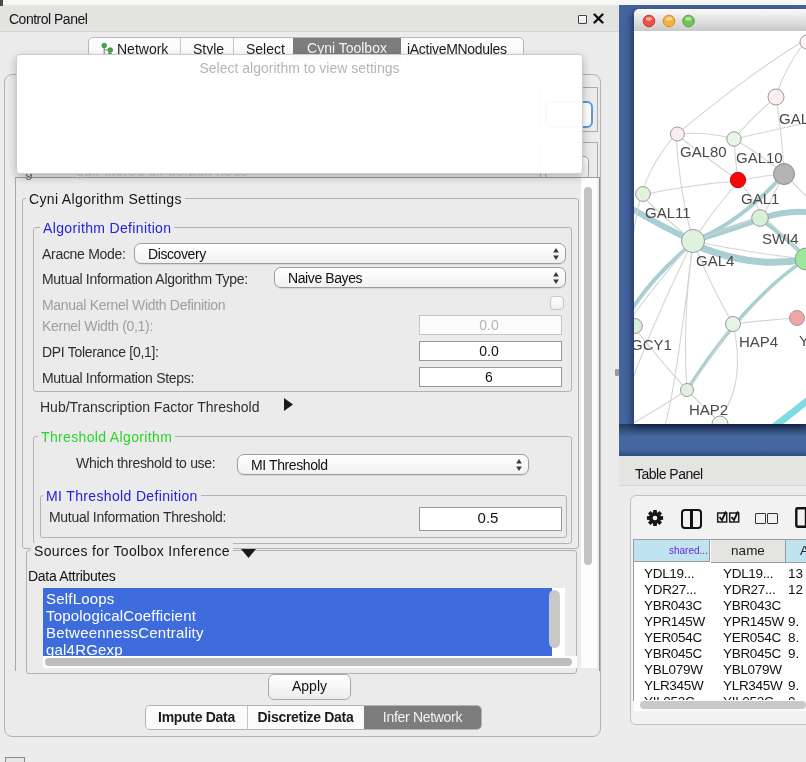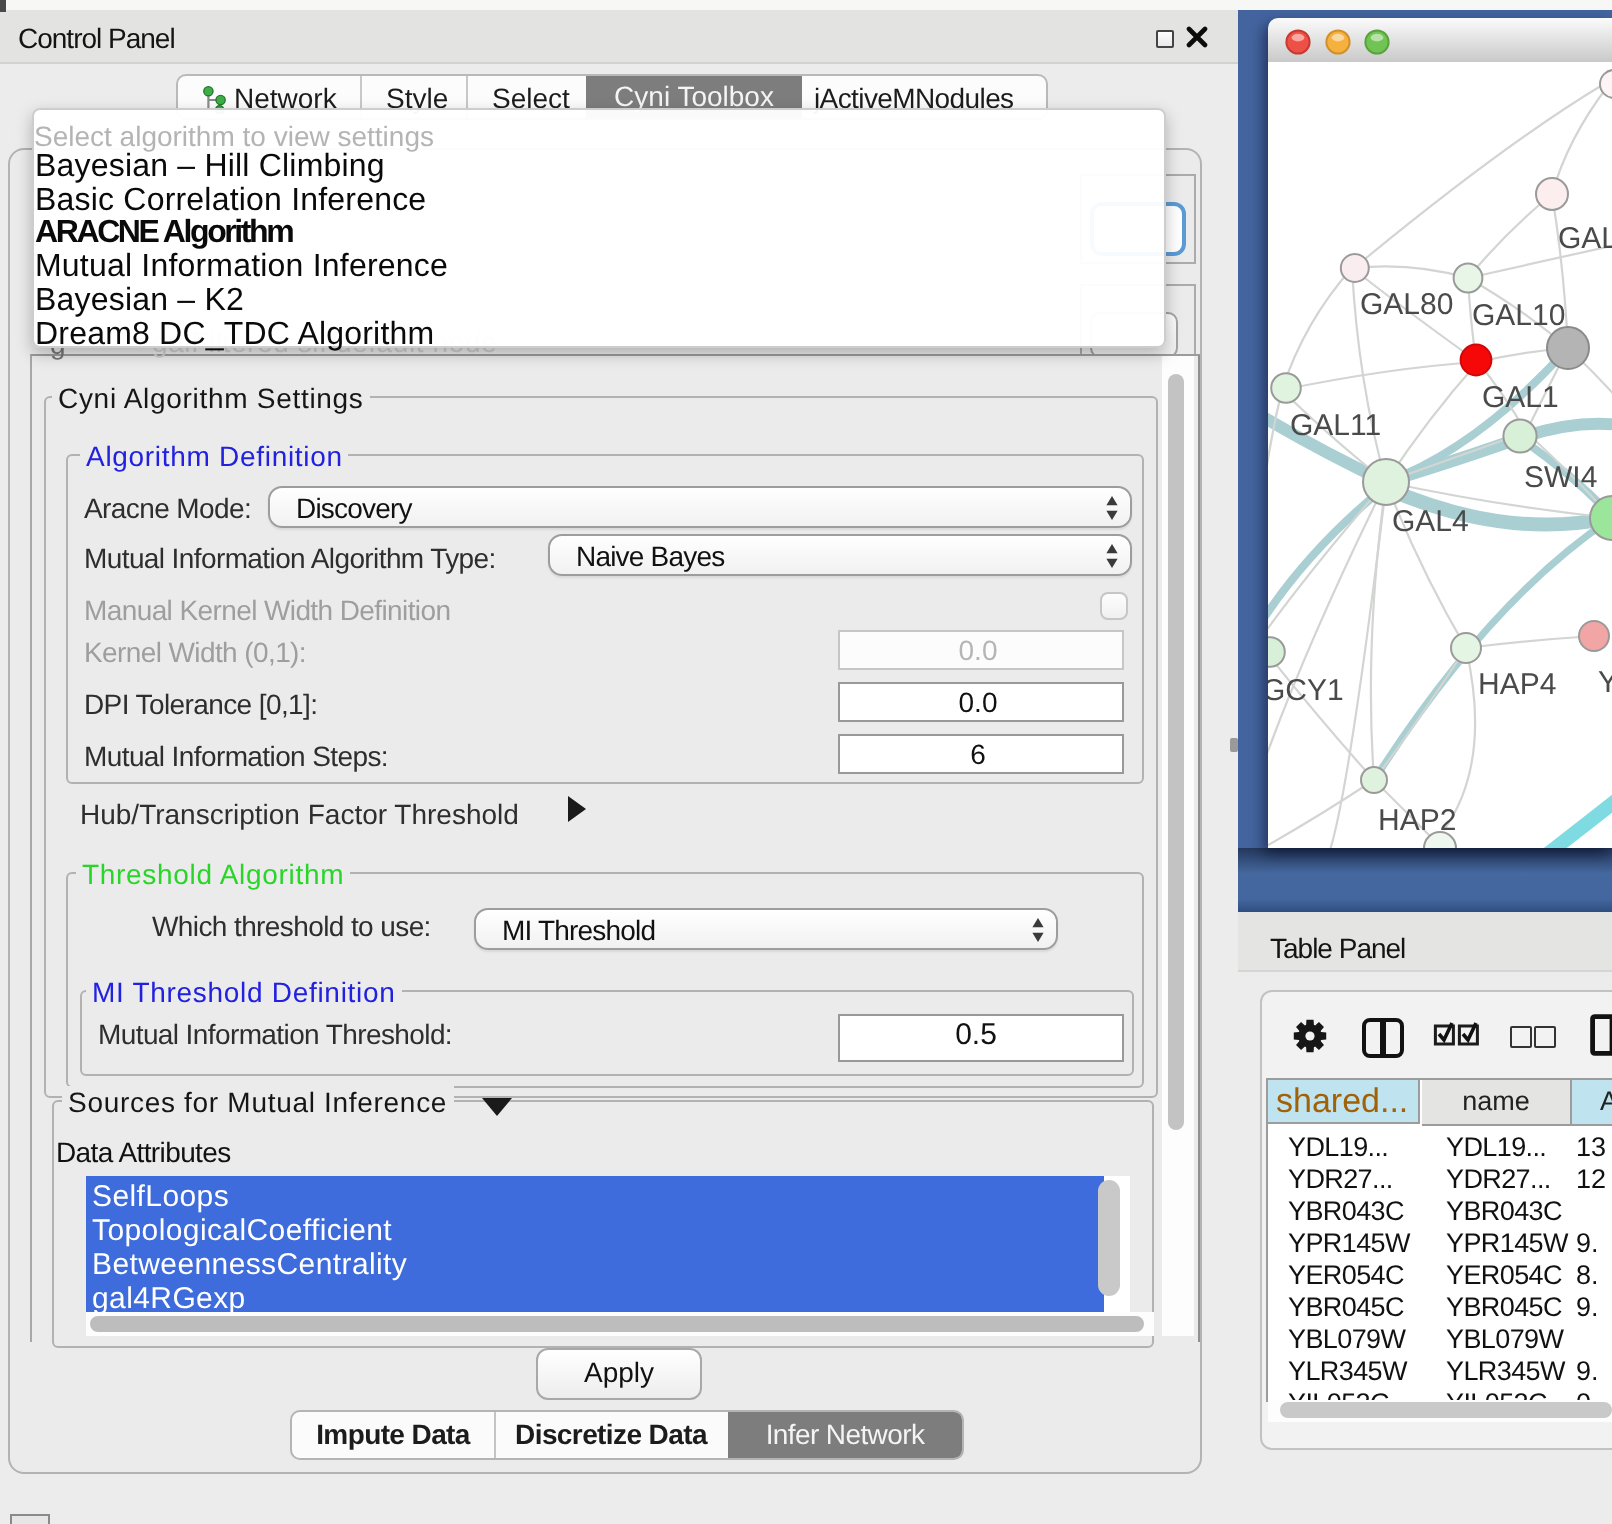--- a/index.html
+++ b/index.html
@@ -93,21 +93,21 @@
       <path d="M3 12 L0.2 7.4 H5.8 Z" fill="#3a3a3a"></path>
     </svg>
   </div>
 
 <div class="grp" style="left:40px;top:495px;width:525px;height:41px"></div>
 <div class="grpt" style="left:43px;top:488px;color:#2121df">MI Threshold Definition</div>
 <div class="lbl" style="left:49px;top:509px">Mutual Information Threshold:</div>
 <div class="fld" style="left:419px;top:507px;width:136px;height:21px;padding:1px 5px 0 0;font-size:15px">0.5</div>
 
 <div class="grp" style="left:26px;top:550px;width:549px;height:122px"></div>
-<div class="grpt" style="left:31px;top:543px;color:#161616">Sources for Mutual Inference</div>
+<div class="grpt" style="left:31px;top:543px;color:#161616">Sources for Toolbox Inference</div>
 <svg class="abs" style="left:241px;top:548px" width="15" height="10" viewBox="0 0 15 10">
     <path d="M0 1 L15 1 L7.5 10 Z" fill="#1a1a1a"></path>
   </svg>
 <div class="lbl" style="left:28px;top:568px;color:#111">Data Attributes</div>
 <div class="abs" style="left:43px;top:588px;width:522px;height:68px;background:#fff"></div>
 <div class="abs" style="left:43px;top:588px;width:509px;height:68px;background:#3e6cdd"></div>
 <div class="abs" style="left:46px;top:589.5px;width:500px;font-size:15px;color:#fff;line-height:17px;letter-spacing:0.2px">SelfLoops<br>TopologicalCoefficient<br>BetweennessCentrality<br>gal4RGexp</div>
 <div class="abs" style="left:549px;top:590px;width:11px;height:58px;background:#c9c9c9;border-radius:6px"></div>
 
 <div class="abs" style="left:43px;top:656px;width:534px;height:12px;background:#fdfdfd"></div>
@@ -133,22 +133,21 @@
   <div class="abs" style="left:318px;top:2.5px;letter-spacing:-0.3px">jActiveMNodules</div>
   <svg class="abs" style="left:11.5px;top:3.5px" width="13" height="15" viewBox="0 0 13 15">
     <path d="M3.2 4 L3.2 12.5 M3.2 8 L9 8 M3.2 12.5 L9 12.5" stroke="#8a8a8a" stroke-width="1.1" fill="none"></path>
     <circle cx="3.2" cy="3.6" r="2.3" fill="#3fae49" stroke="#237b2d" stroke-width="0.7"></circle>
     <circle cx="9.3" cy="8" r="2.3" fill="#3fae49" stroke="#237b2d" stroke-width="0.7"></circle>
     <circle cx="8.8" cy="13" r="2.1" fill="#3fae49" stroke="#237b2d" stroke-width="0.7"></circle>
   </svg>
 </div>
 
 <div class="abs" style="left:16px;top:54px;width:565px;height:118px;background:rgba(255,255,255,0.96);border:1px solid #cdcdcd;border-radius:4px;box-shadow:0 3px 8px rgba(0,0,0,0.25)">
-  <div class="abs" style="left:0;top:5px;width:565px;text-align:left;font-size:14px;color:#b4b4b4">Select algorithm to view settings</div>
-  <div class="abs" style="left:0.5px;top:21px;font-size:16px;color:#0a0a0a;line-height:16.7px;letter-spacing:0.1px">Bayesian – Hill Climbing<br>Basic Correlation Inference<br><span class="b" style="letter-spacing:-1.2px">ARACNE Algorithm</span><br>Mutual Information Inference<br>Bayesian – K2<br>Dream8 DC_TDC Algorithm</div>
+  <div class="abs" style="left:0;top:5px;width:565px;text-align:center;font-size:14px;color:#b4b4b4">Select algorithm to view settings</div>
 </div>
 
 <div class="abs" style="left:619px;top:0;width:187px;height:5px;background:#f7f7f6"></div>
 <div class="abs" style="left:619px;top:5px;width:187px;height:451px;background:#43649f"></div>
 <div class="abs" style="left:619px;top:424px;width:187px;height:32px;background:linear-gradient(#24385c,#45689f 40%,#44669f 80%,#2f4e80)"></div>
 
 <div class="abs" style="left:634px;top:9px;width:172px;height:415px;border-radius:5px 0 0 0;box-shadow:-2px 3px 7px rgba(0,0,25,0.5)">
   <div class="abs" style="left:0;top:0;width:172px;height:22px;background:linear-gradient(#fbfbfb,#c9c9c9);border-bottom:1px solid #8e8e8e;border-radius:5px 0 0 0"></div>
   <svg class="abs" style="left:0;top:0" width="172" height="22" viewBox="0 0 172 22">
     <circle cx="15" cy="12" r="5.8" fill="#ee5045" stroke="#c63a31" stroke-width="1"></circle>
@@ -257,21 +256,21 @@
   <path d="M3.5 9 L6 12 L10 3.5" stroke="#111" stroke-width="1.8" fill="none"></path>
   <path d="M15.5 9 L18 12 L22 3.5" stroke="#111" stroke-width="1.8" fill="none"></path>
 </svg>
 <div class="abs" style="left:755px;top:513px;width:9px;height:9px;border:1.6px solid #333;border-radius:1px"></div>
 <div class="abs" style="left:767px;top:513px;width:9px;height:9px;border:1.6px solid #333;border-radius:1px"></div>
 <svg class="abs" style="left:795px;top:507px" width="11" height="21" viewBox="0 0 11 21">
   <path d="M1.3 2.5 Q1.3 1.3 2.5 1.3 L11 1.3 L11 19.7 L2.5 19.7 Q1.3 19.7 1.3 18.5 Z" fill="none" stroke="#121212" stroke-width="2.4"></path>
 </svg>
 
 <div class="abs" style="left:633px;top:539px;width:173px;height:161px;background:#fff;border-left:1px solid #9c9c9c;border-top:1px solid #9c9c9c;overflow:hidden">
-  <div class="abs" style="left:0;top:0;width:76px;height:22px;background:#c0e3f0;border-right:1px solid #9c9c9c;border-bottom:1px solid #9c9c9c;font-size:17px;color:#a16207;line-height:22px;padding-left:4px;box-sizing:border-box">shared...</div>
+  <div class="abs" style="left:0;top:0;width:76px;height:22px;background:#c0e3f0;border-right:1px solid #9c9c9c;border-bottom:1px solid #9c9c9c;font-size:10px;color:#6d28d9;line-height:22px;padding-left:35px;box-sizing:border-box">shared...</div>
   <div class="abs" style="left:77px;top:0;width:74px;height:22px;background:#e4e4e3;border-right:1px solid #9c9c9c;border-bottom:1px solid #9c9c9c;text-align:center;font-size:13.5px;color:#222;line-height:22px">name</div>
   <div class="abs" style="left:152px;top:0;width:40px;height:22px;background:#c0e3f0;border-bottom:1px solid #9c9c9c;font-size:13.5px;color:#222;line-height:22px;padding-left:14px">A</div>
   <div class="abs" style="left:10px;top:25.5px;font-size:13.5px;color:#111;line-height:16px;letter-spacing:-0.3px">YDL19...<br>YDR27...<br>YBR043C<br>YPR145W<br>YER054C<br>YBR045C<br>YBL079W<br>YLR345W<br>YIL052C</div>
   <div class="abs" style="left:89px;top:25.5px;font-size:13.5px;color:#111;line-height:16px;letter-spacing:-0.3px">YDL19...<br>YDR27...<br>YBR043C<br>YPR145W<br>YER054C<br>YBR045C<br>YBL079W<br>YLR345W<br>YIL052C</div>
   <div class="abs" style="left:154px;top:25.5px;font-size:13.5px;color:#111;line-height:16px">13<br>12<br>&nbsp;<br>9.<br>8.<br>9.<br>&nbsp;<br>9.<br>0.</div>
 </div>
 
 <div class="abs" style="left:634px;top:700px;width:172px;height:11px;background:#fdfdfd"></div>
 <div class="abs" style="left:640px;top:701px;width:166px;height:8px;background:#c9c9c9;border-radius:5px"></div>
 

